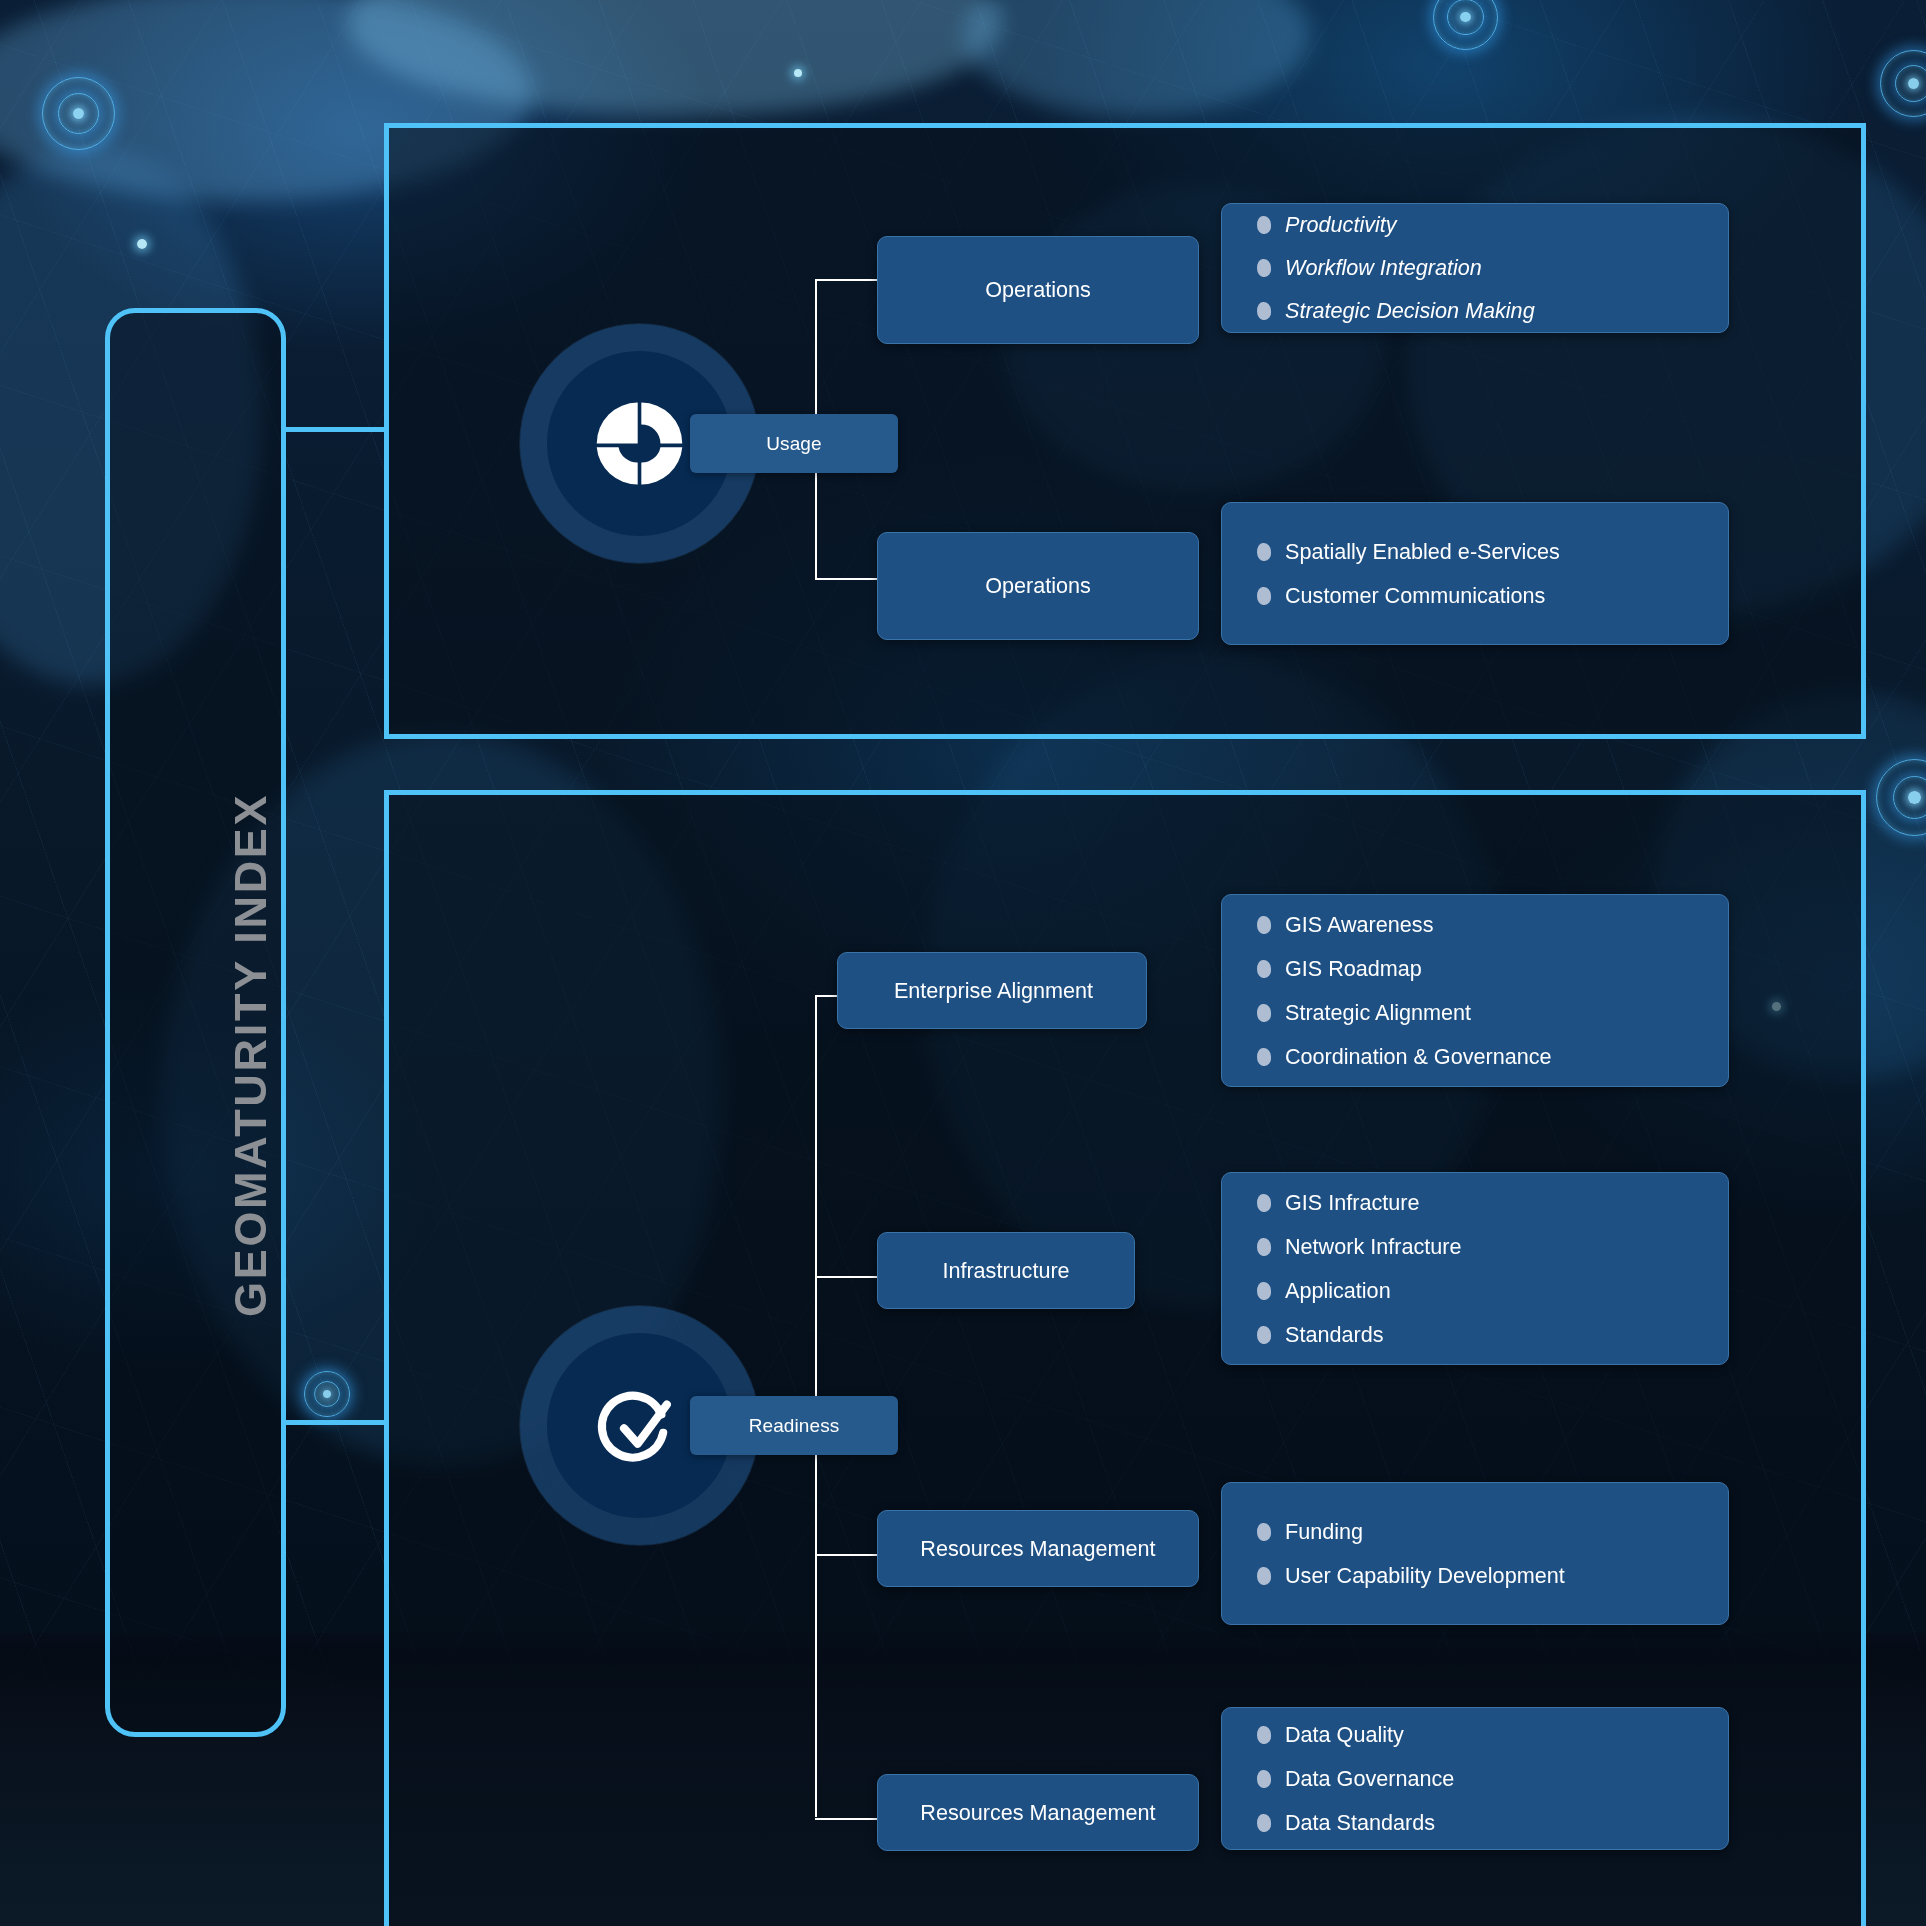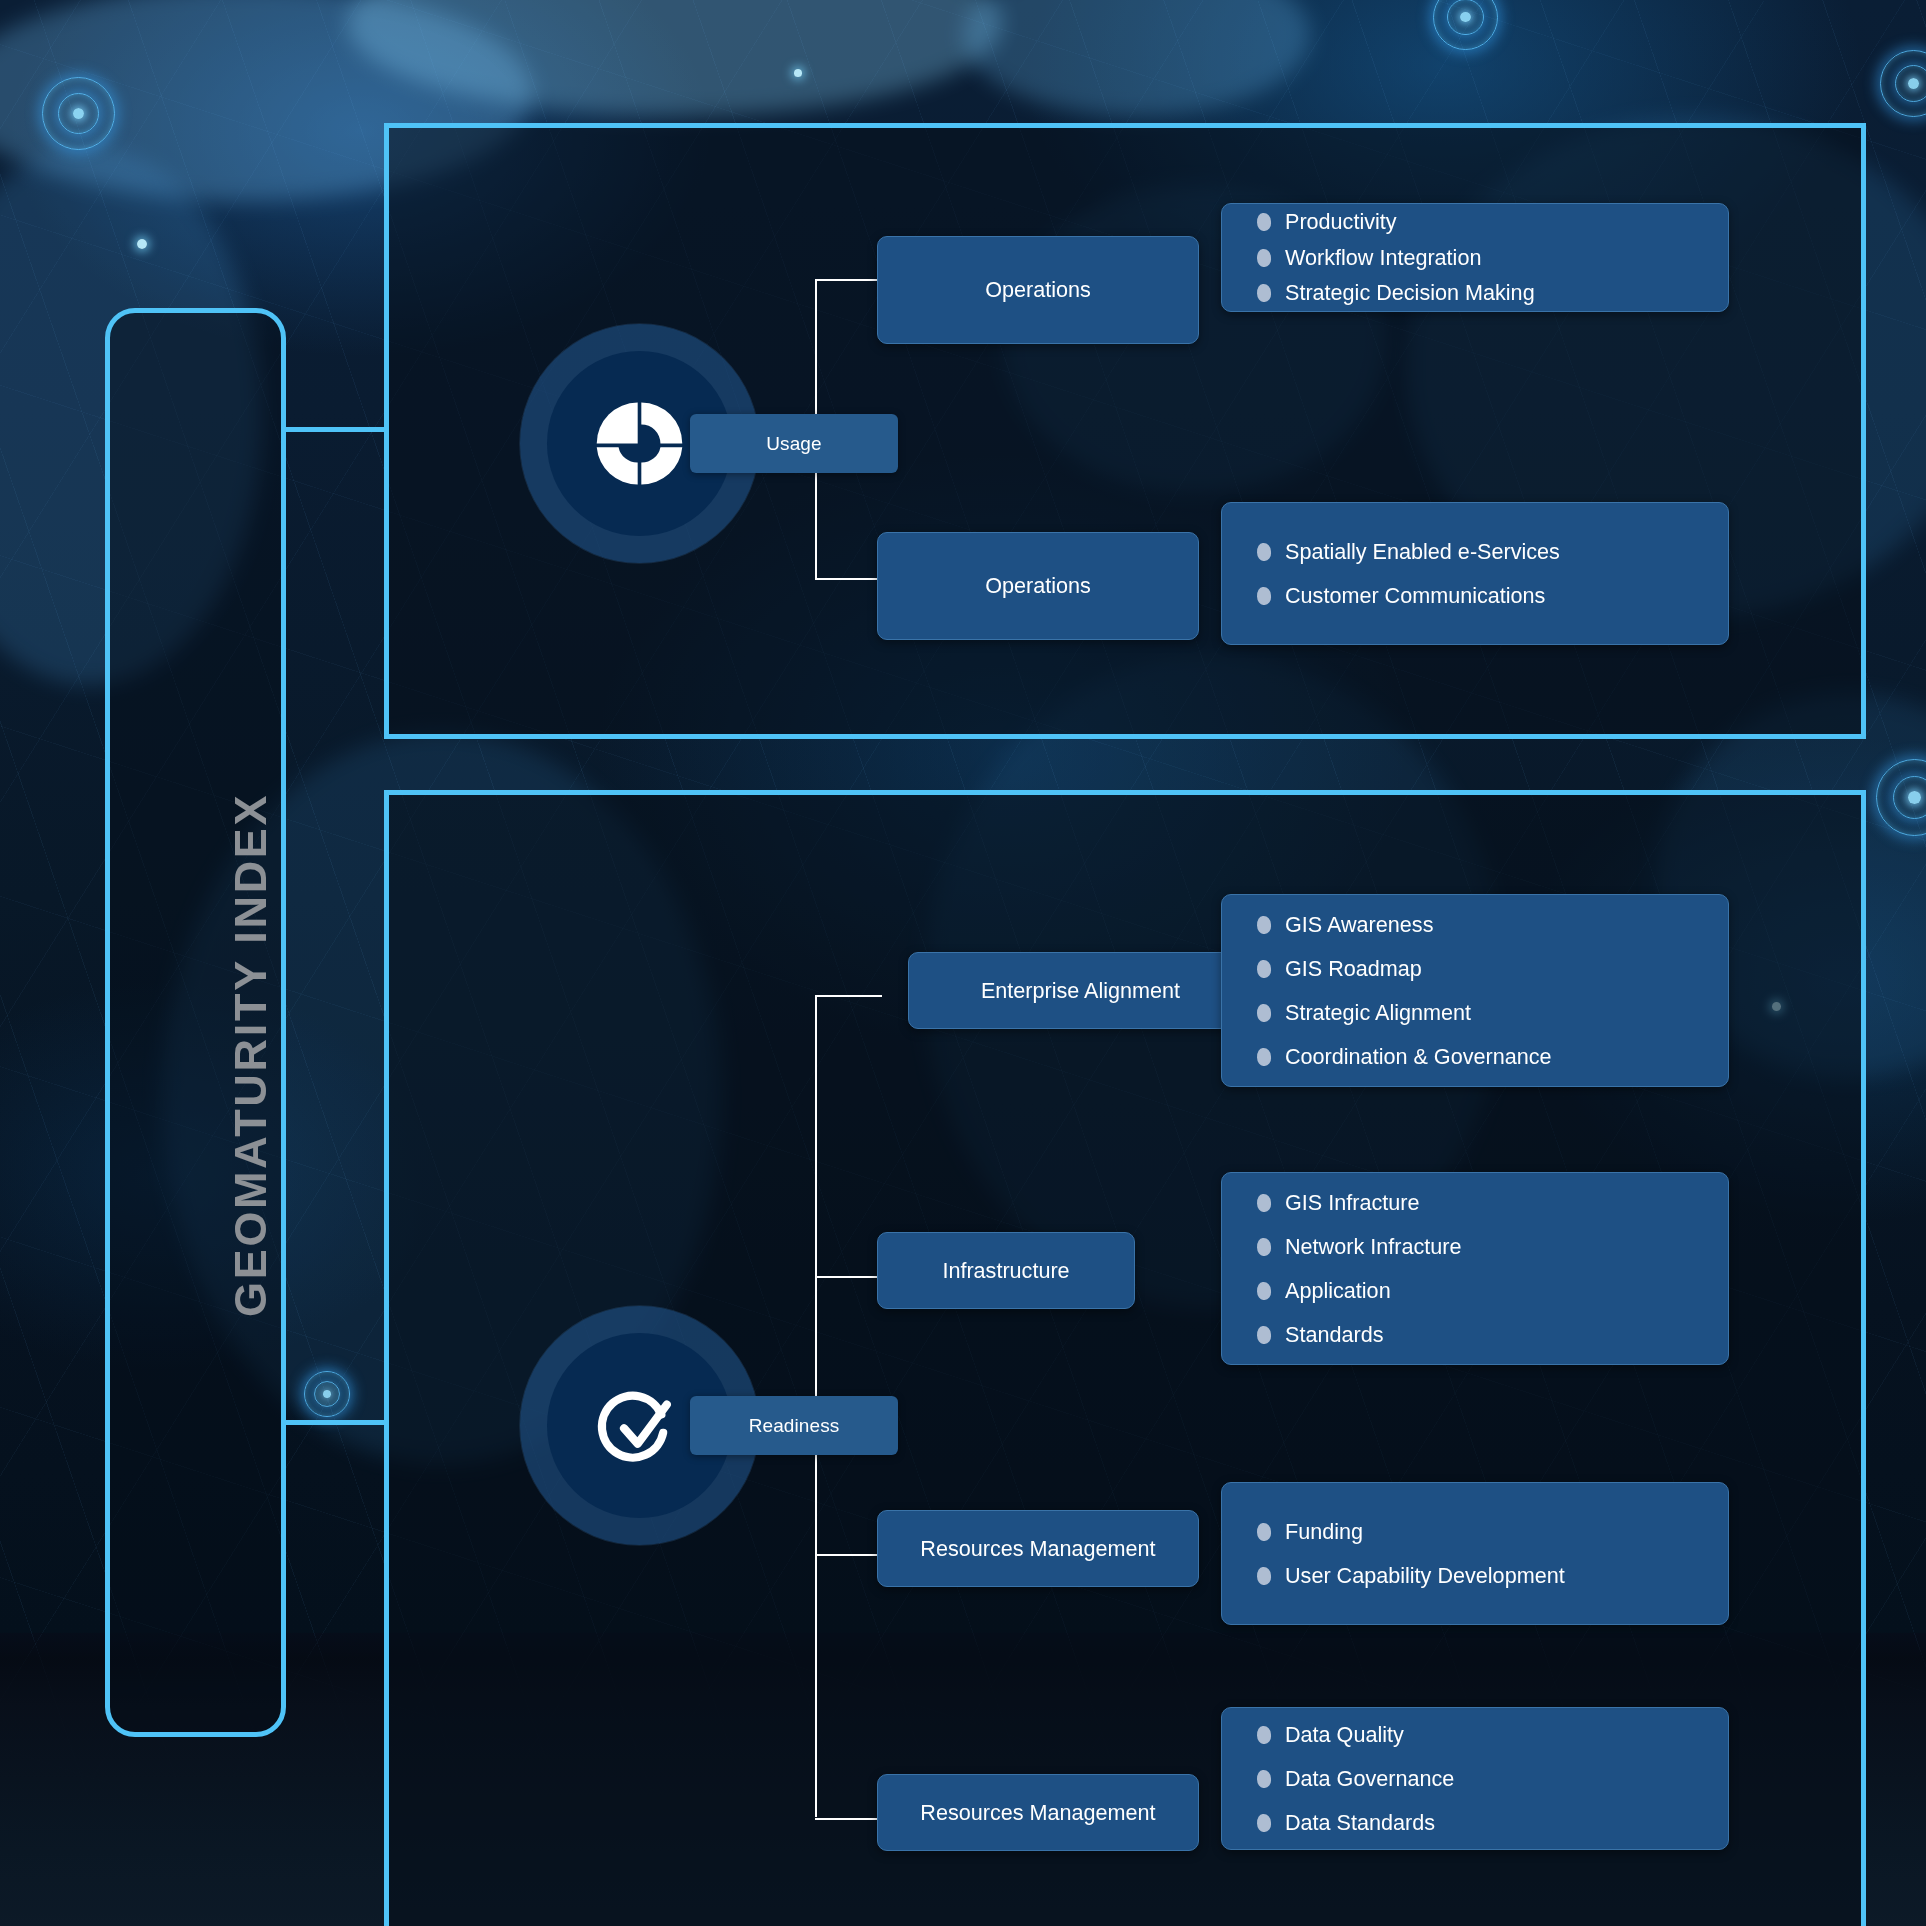--- a/index.html
+++ b/index.html
@@ -217,21 +217,21 @@
     <span>Usage</span>
   </div>
 
   <div class="sub-box" style="left:877px; top:236px; width:322px; height:108px; z-index:9;">
     <span>Operations</span>
   </div>
   <div class="sub-box" style="left:877px; top:532px; width:322px; height:108px; z-index:9;">
     <span>Operations</span>
   </div>
 
-  <div class="bullet-box" style="left:1221px; top:203px; width:508px; height:109px; z-index:9;">
+  <div class="bullet-box" style="left:1221px; top:203px; width:508px; height:130px; z-index:9;font-style:italic;">
     <div class="row">
       <span class="dot"></span>
       <span class="txt">Productivity</span>
     </div>
     <div class="row">
       <span class="dot"></span>
       <span class="txt">Workflow Integration</span>
     </div>
     <div class="row">
       <span class="dot"></span>
@@ -268,21 +268,21 @@
       <svg viewBox="0 0 100 100" aria-hidden="true">
         <path d="M74 38 A34 34 0 1 0 76 58" fill="none" stroke="#fff" stroke-width="9" stroke-linecap="round"></path>
         <path d="M33 53 L48 70 L80 27" fill="none" stroke="#fff" stroke-width="9" stroke-linecap="round" stroke-linejoin="round"></path>
       </svg>
     </div>
   </div>
   <div class="cat-pill" style="left:690px; top:1396px; width:208px; z-index:10;">
     <span>Readiness</span>
   </div>
 
-  <div class="sub-box" style="left:908px; top:952px; width:342px; height:77px; z-index:9;padding-left:16px;">
+  <div class="sub-box" style="left:837px; top:952px; width:310px; height:77px; z-index:9;padding-left:16px;">
     <span>Enterprise Alignment</span>
   </div>
   <div class="sub-box" style="left:877px; top:1232px; width:258px; height:77px; z-index:9;">
     <span>Infrastructure</span>
   </div>
   <div class="sub-box" style="left:877px; top:1510px; width:322px; height:77px; z-index:9;">
     <span>Resources Management</span>
   </div>
   <div class="sub-box" style="left:877px; top:1774px; width:322px; height:77px; z-index:9;">
     <span>Resources Management</span>

